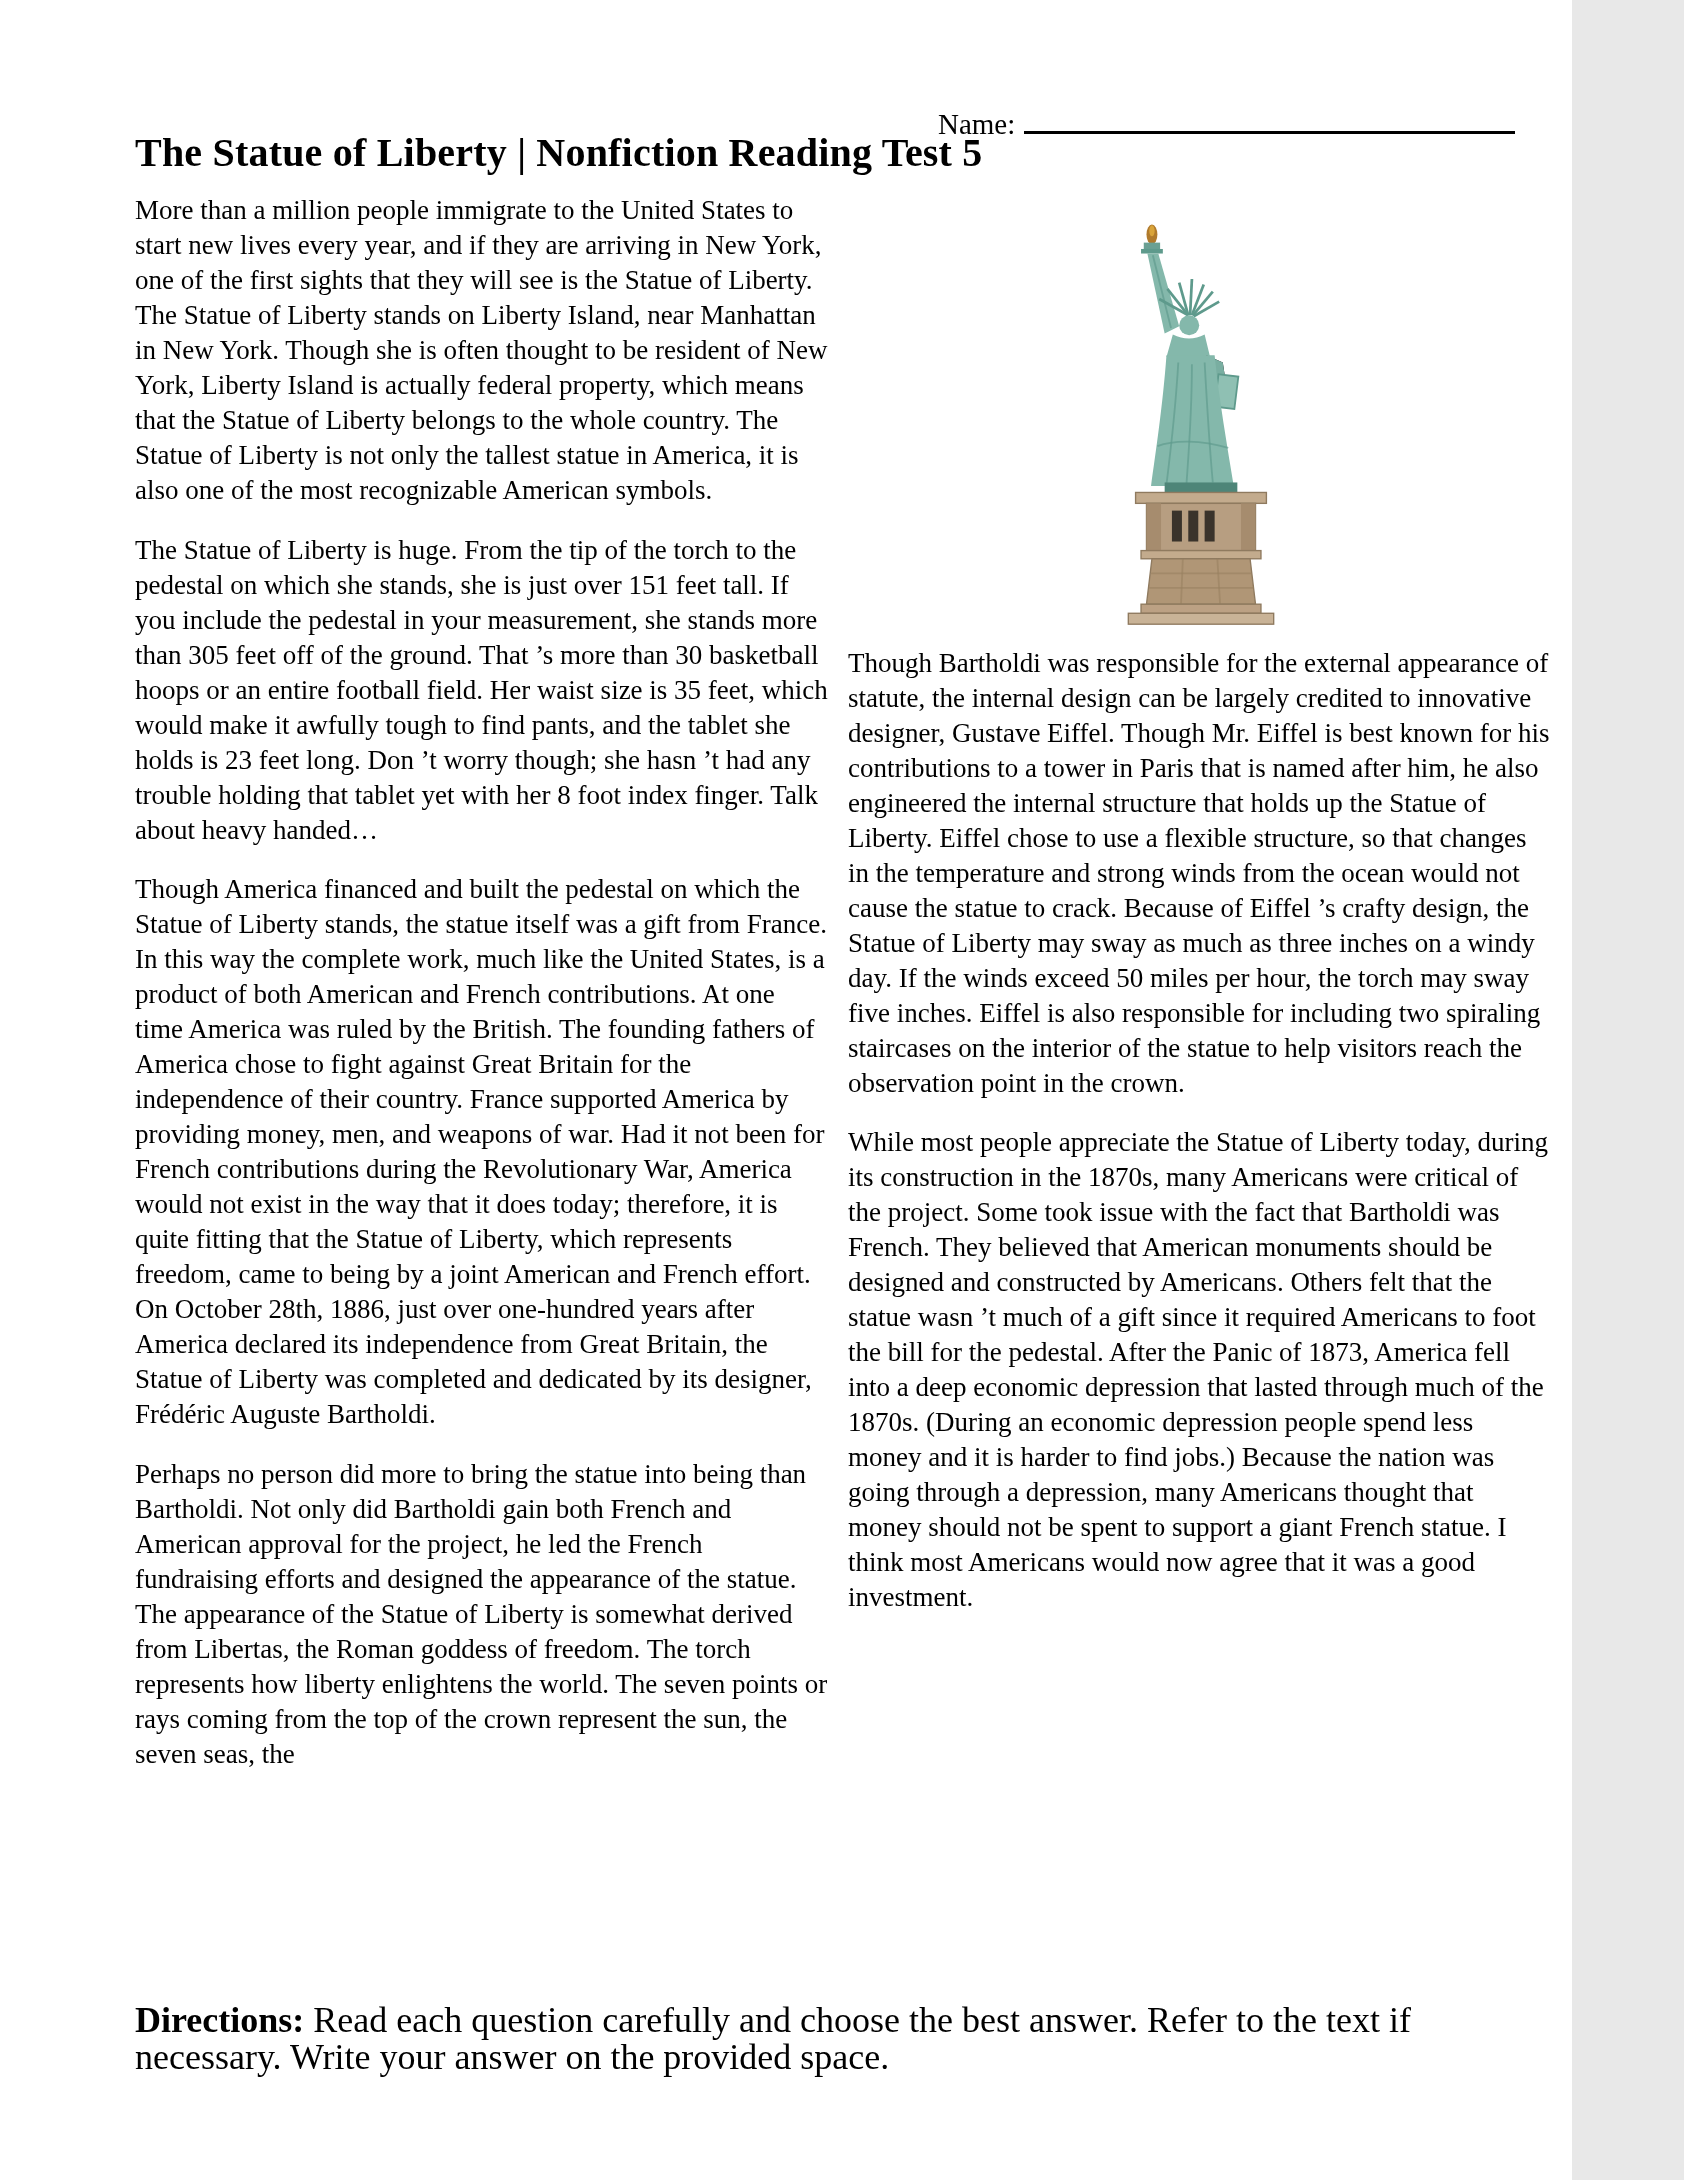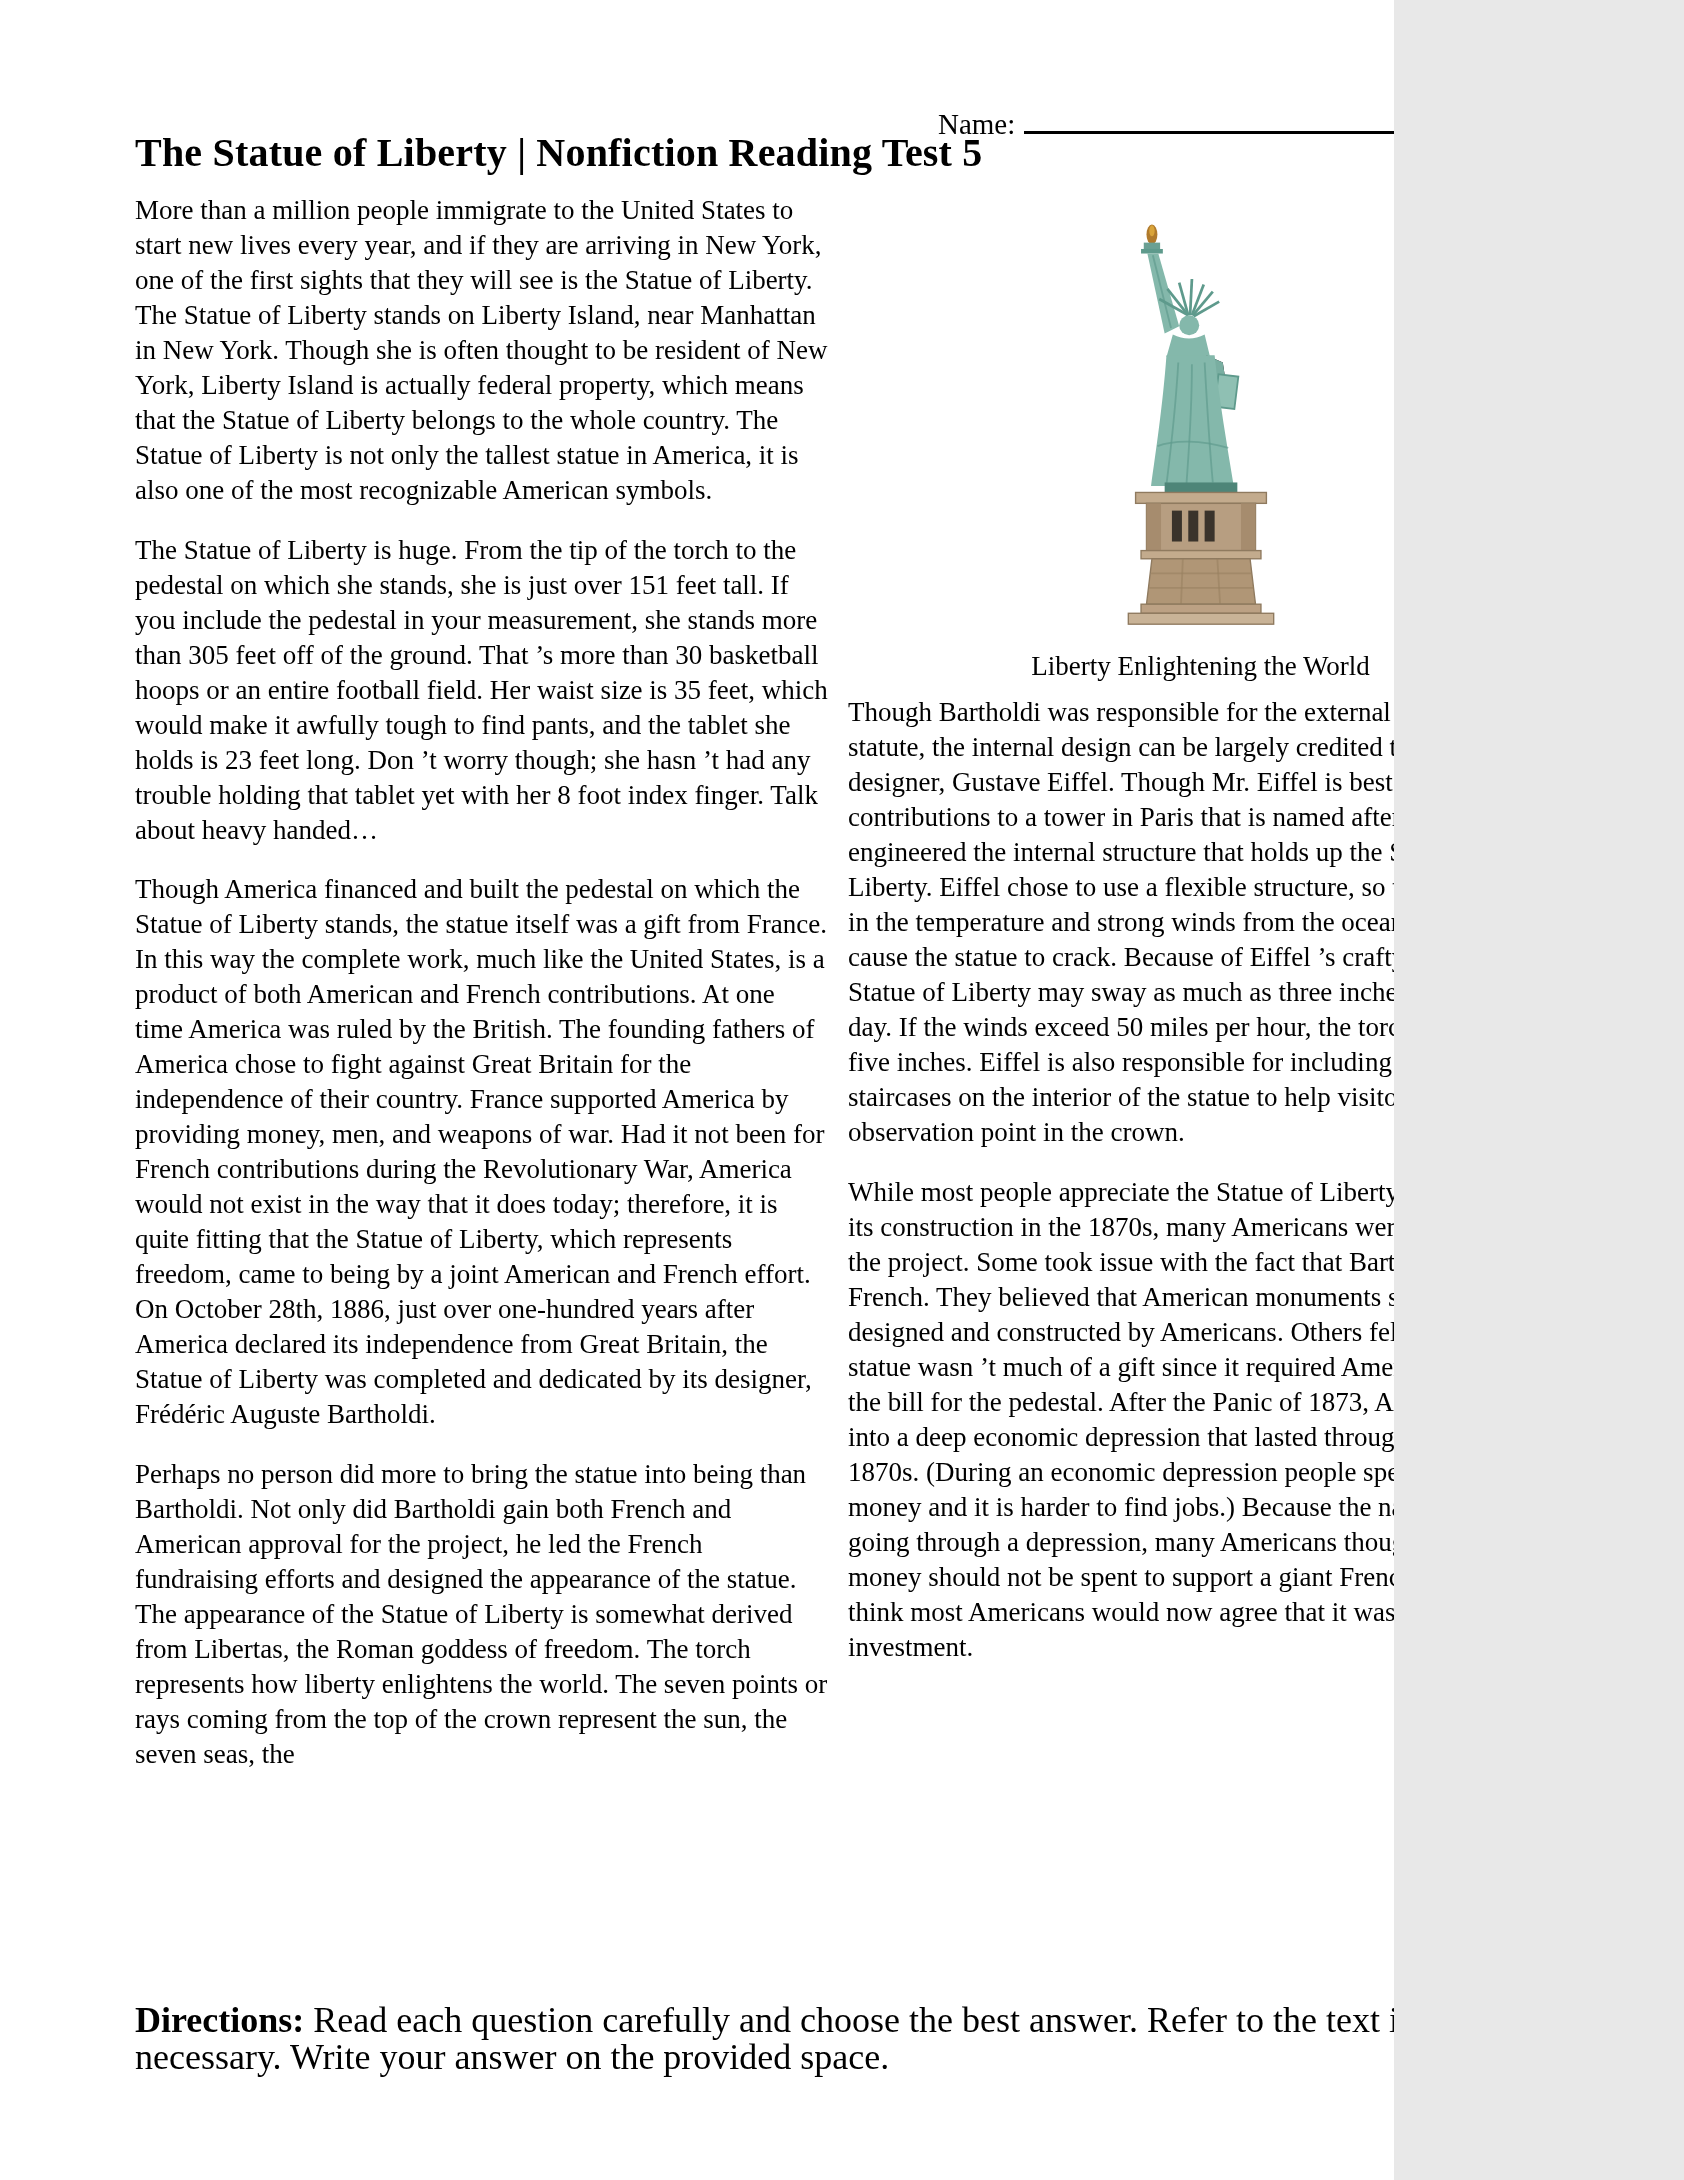--- a/index.html
+++ b/index.html
@@ -1,18 +1,18 @@
 <!DOCTYPE html>
 <html style="font-size:14.5px"><head>
 <meta charset="utf-8">
 <style>
   html,body{margin:0;padding:0;background:#e8e8e8;}
   .page{
     position:relative;
-    width:1394px;height:2180px;
+    width:1572px;height:2180px;
     background:#ffffff;
     font-family:"Liberation Serif","DejaVu Serif",serif;
     color:#000;
     overflow:hidden;
   }
   .name-field{
     position:absolute;left:938px;top:107px;
     font-size:29px;white-space:nowrap;
   }
   .name-line{
@@ -123,21 +123,20 @@
           <rect x="84" y="365" width="132" height="9" fill="#c3ab8d" stroke="#8f7a5f" stroke-width="1.5"></rect>
           <path d="M96,374 L204,374 L210,424 L90,424 Z" fill="#b09676" stroke="#8f7a5f" stroke-width="1.5"></path>
           <path class="stone" d="M95,390 L206,390"></path>
           <path class="stone" d="M93,406 L208,406"></path>
           <path class="stone" d="M130,374 L128,424"></path>
           <path class="stone" d="M168,374 L171,424"></path>
           <rect x="84" y="424" width="132" height="10" fill="#bca184" stroke="#8f7a5f" stroke-width="1.5"></rect>
           <rect x="70" y="434" width="160" height="12" fill="#c9b397" stroke="#8f7a5f" stroke-width="1.5"></rect>
         </g>
       </svg>
-      <figcaption>Liberty Enlightening the World</figcaption>
     </figure>
     <p>Though Bartholdi was responsible for the external appearance of statute, the internal design can be largely credited to innovative designer, Gustave Eiffel. Though Mr. Eiffel is best known for his contributions to a tower in Paris that is named after him, he also engineered the internal structure that holds up the Statue of Liberty. Eiffel chose to use a flexible structure, so that changes in the temperature and strong winds from the ocean would not cause the statue to crack. Because of Eiffel ’s crafty design, the Statue of Liberty may sway as much as three inches on a windy day. If the winds exceed 50 miles per hour, the torch may sway five inches. Eiffel is also responsible for including two spiraling staircases on the interior of the statue to help visitors reach the observation point in the crown.</p>
     <p>While most people appreciate the Statue of Liberty today, during its construction in the 1870s, many Americans were critical of the project. Some took issue with the fact that Bartholdi was French. They believed that American monuments should be designed and constructed by Americans. Others felt that the statue wasn ’t much of a gift since it required Americans to foot the bill for the pedestal. After the Panic of 1873, America fell into a deep economic depression that lasted through much of the 1870s. (During an economic depression people spend less money and it is harder to find jobs.) Because the nation was going through a depression, many Americans thought that money should not be spent to support a giant French statue. I think most Americans would now agree that it was a good investment.</p>
   </div>
 
   <div class="directions">
     <span class="bold">Directions:</span><span> Read each question carefully and choose the best answer. Refer to the text if necessary. Write your answer on the provided space.</span>
   </div>
 
 </div>

